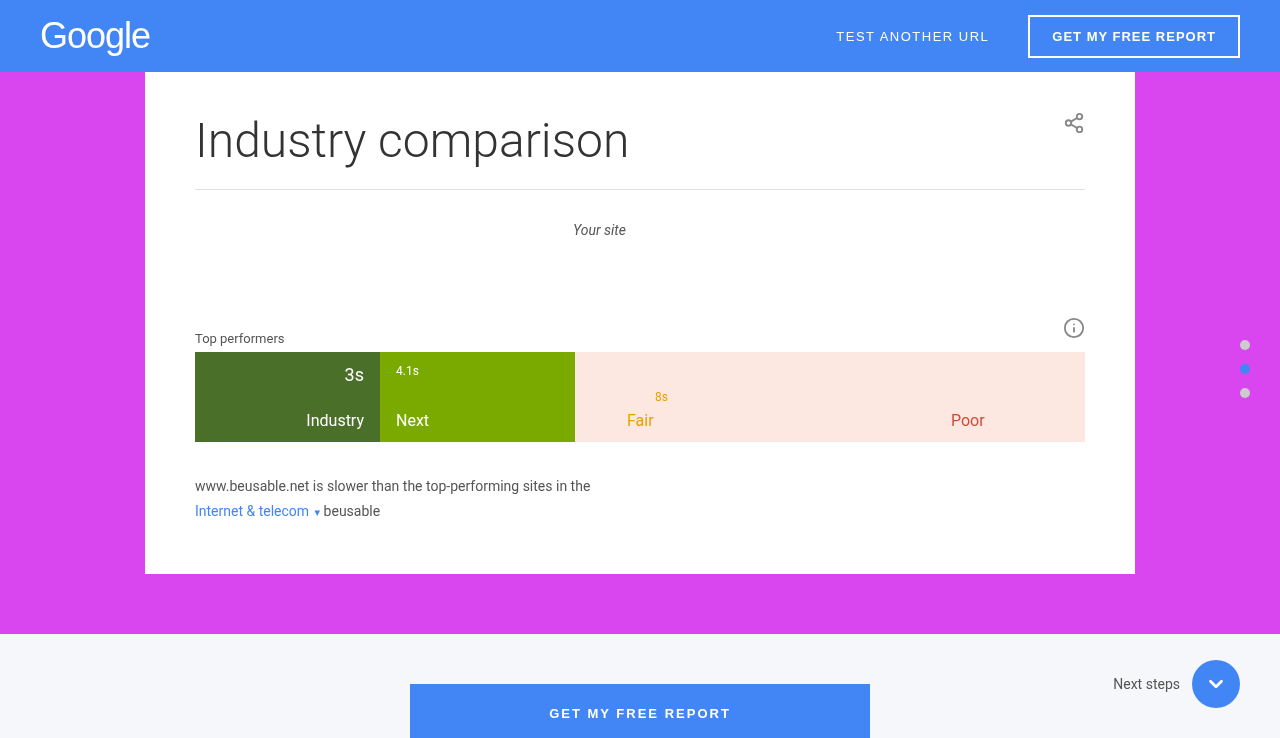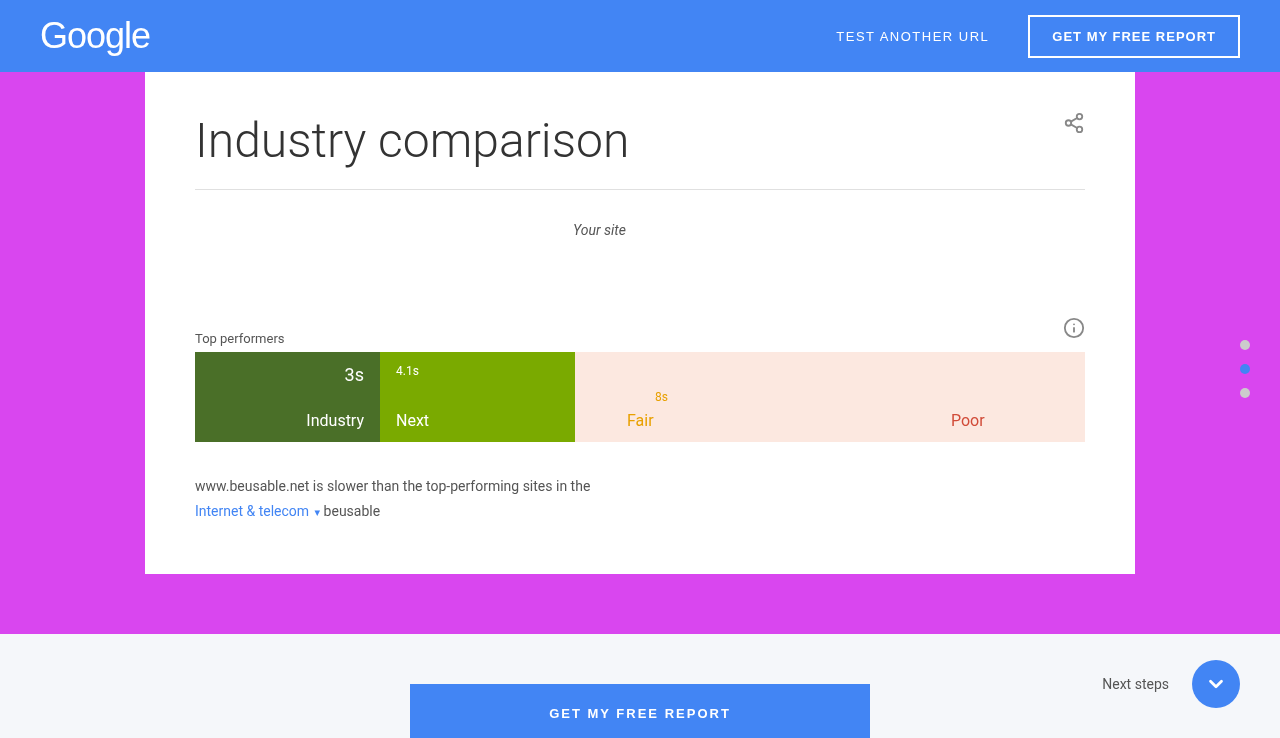--- a/index.html
+++ b/index.html
@@ -250,21 +250,21 @@
       width: 460px;
     }
 
     
     .next-steps-area {
       position: fixed;
       bottom: 30px;
       right: 40px;
       display: flex;
       align-items: center;
-      gap: 23px;
+      gap: 12px;
     }
     .next-steps-label {
       color: #555;
       font-size: 14px;
     }
     .next-steps-btn {
       width: 48px;
       height: 48px;
       border-radius: 50%;
       background: #4285f4;

